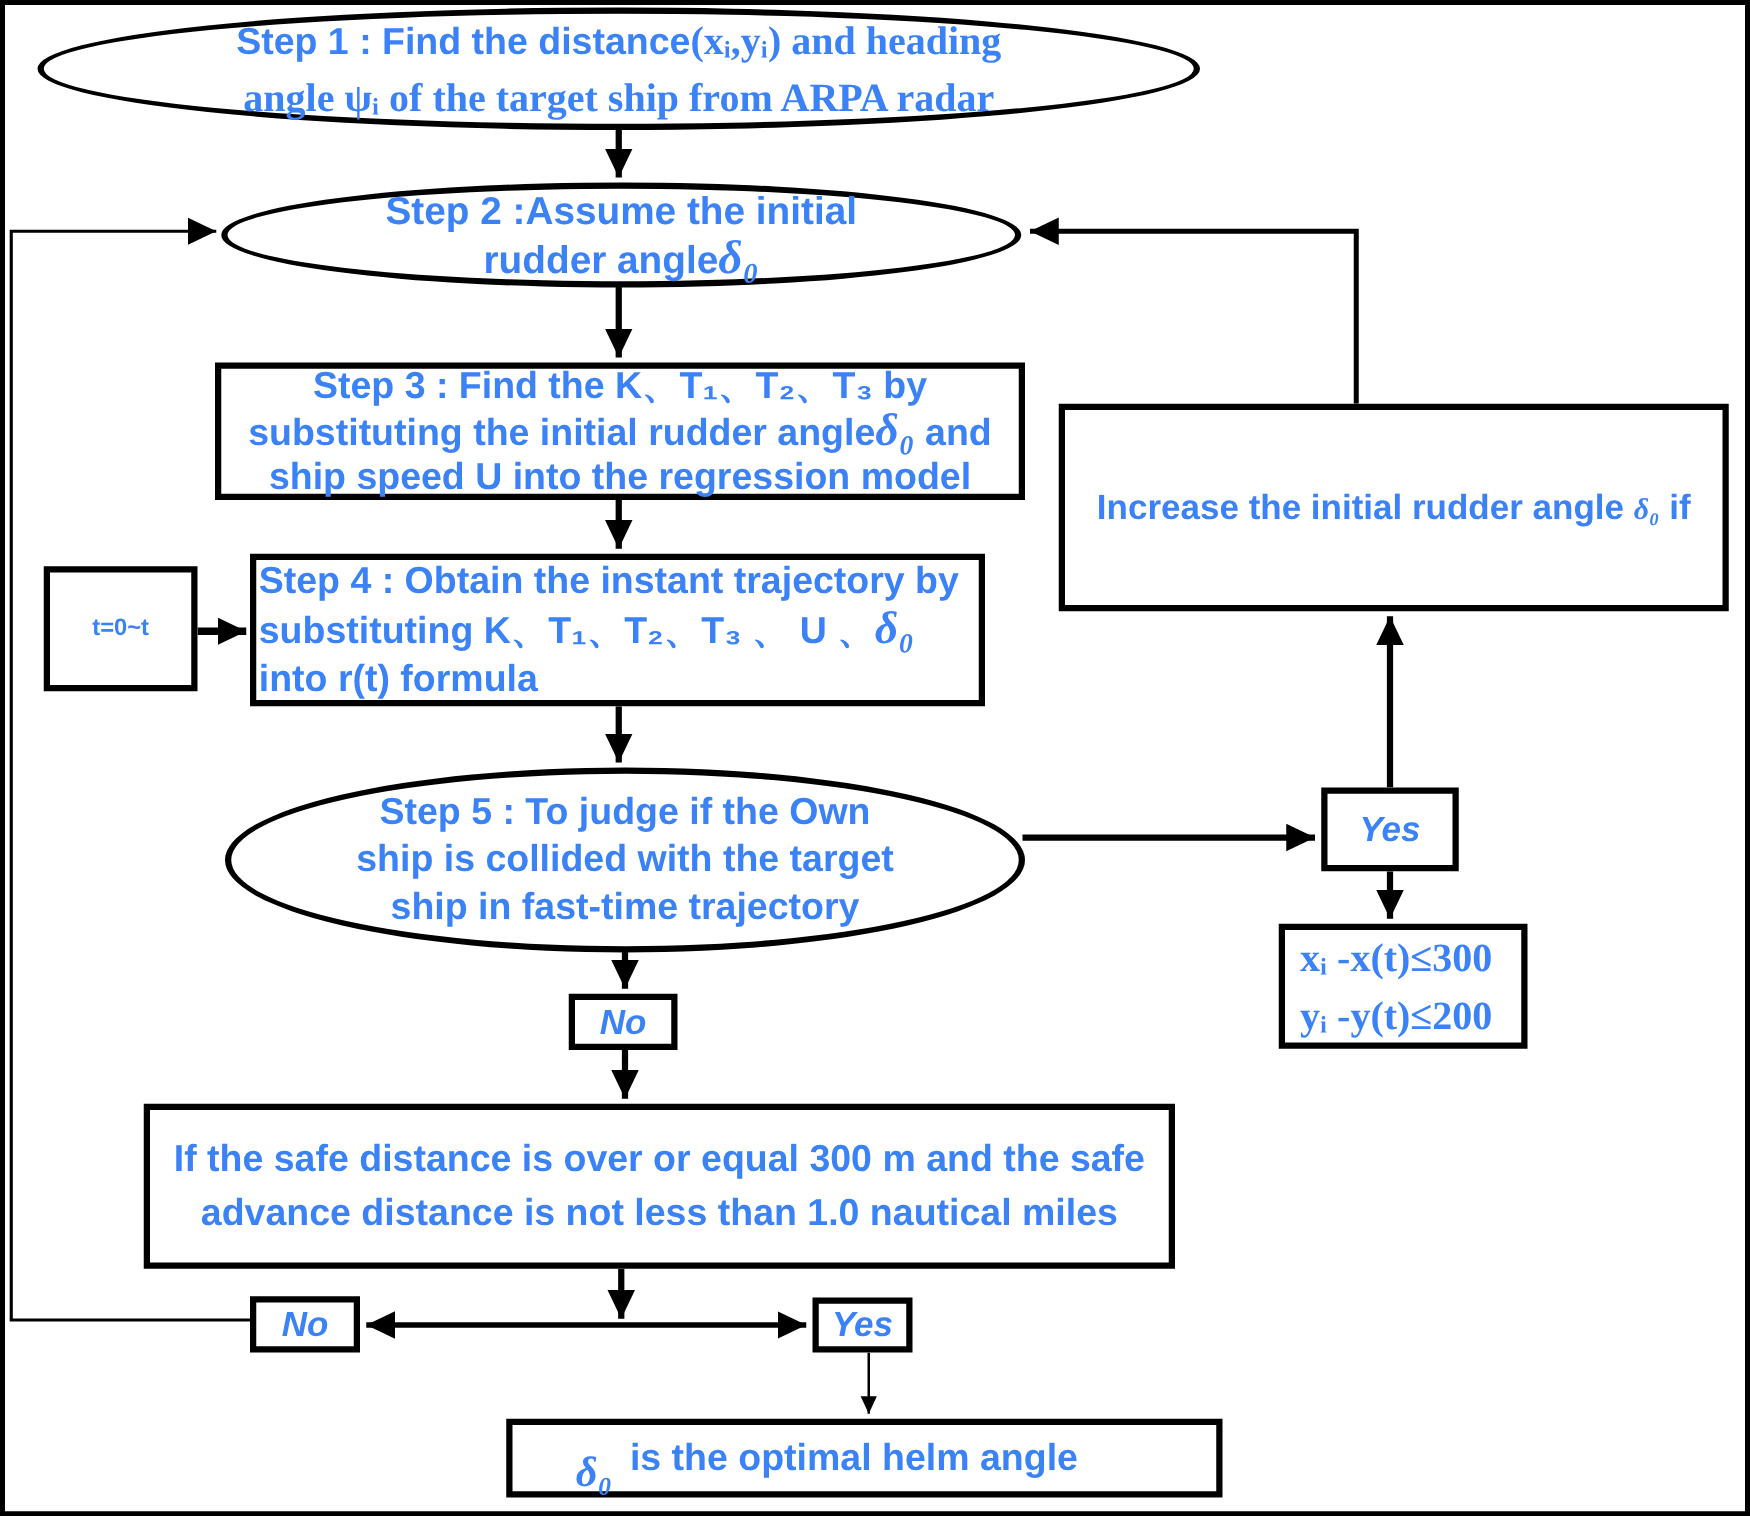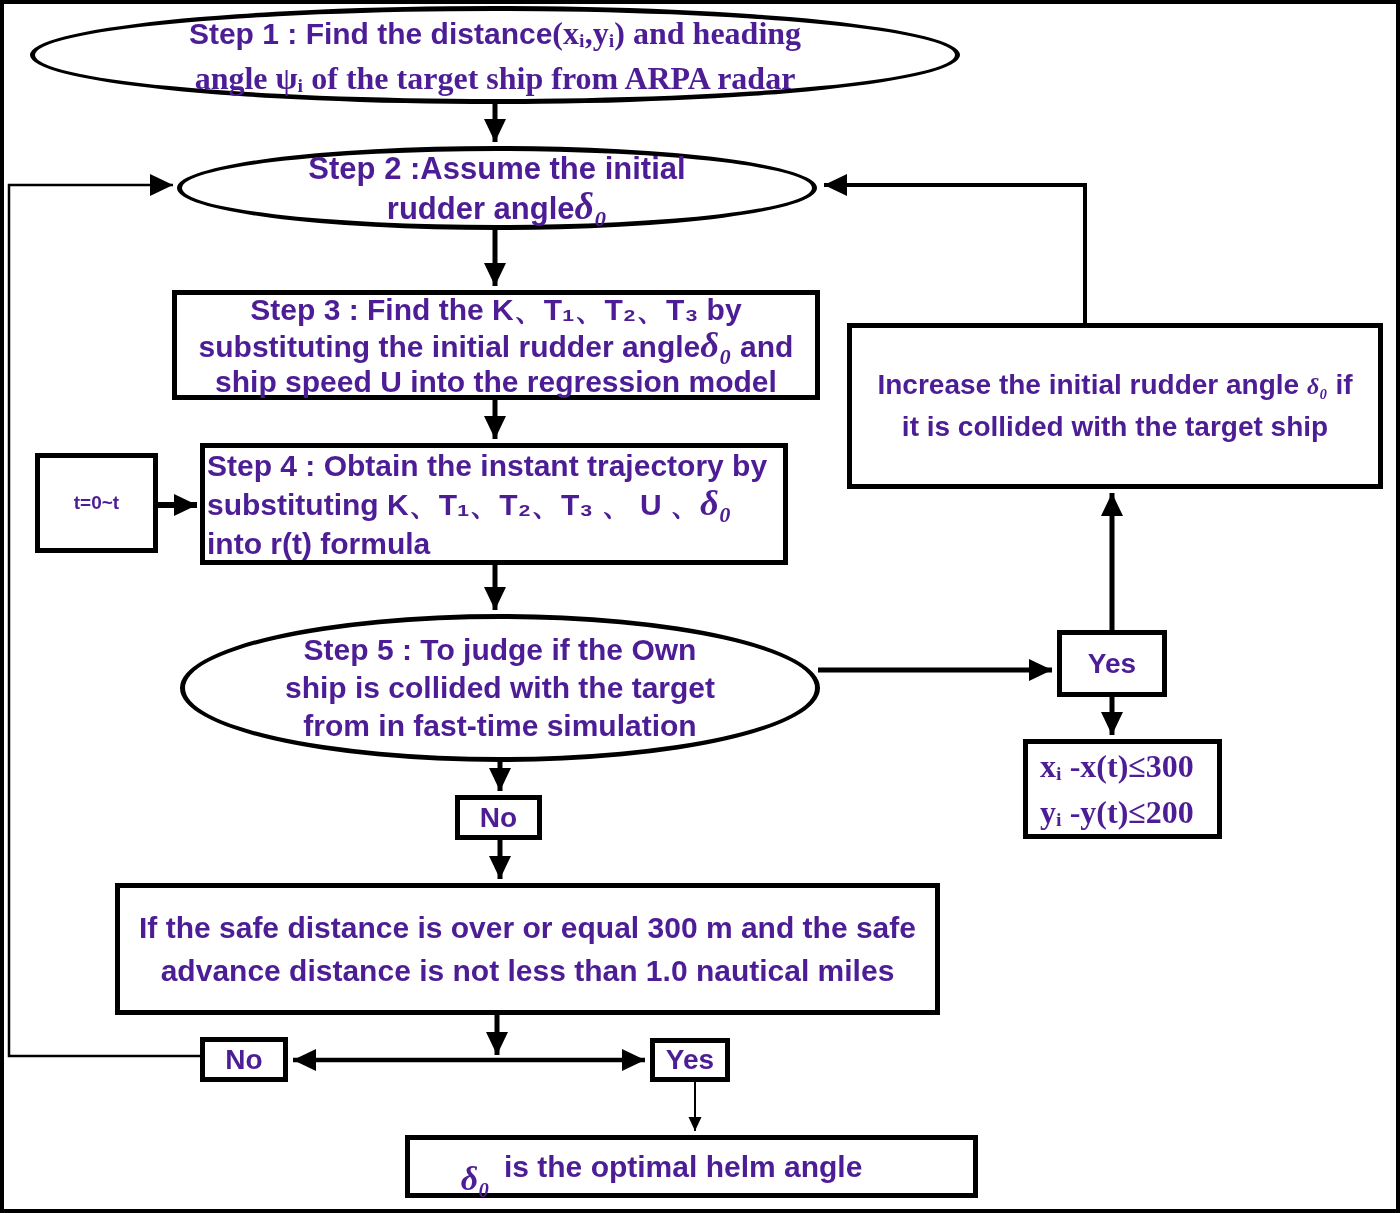--- a/index.html
+++ b/index.html
@@ -1,18 +1,18 @@
 <!DOCTYPE html>
 <html><head>
 <meta charset="utf-8">
 <style>
   html,body{margin:0;padding:0;background:#ffffff;}
   #canvas{
     position:relative;width:1400px;height:1213px;background:#ffffff;
-    font-family:"Liberation Sans", sans-serif;color:#4c1d95;overflow:hidden;
+    font-family:"Liberation Sans", sans-serif;color:#3b82f6;overflow:hidden;
   }
   #frame{position:absolute;inset:0;border:4px solid #000;pointer-events:none;z-index:30;}
   #wires{position:absolute;left:0;top:0;z-index:1;}
   .node{
     position:absolute;box-sizing:border-box;background:#fff;border:5px solid #000;
     display:flex;flex-direction:column;justify-content:center;align-items:center;
     text-align:center;z-index:10;
   }
   .ellipse{border-radius:50%;}
   .ln{white-space:nowrap;}
@@ -21,21 +21,21 @@
   .delta{font-family:"Liberation Serif", serif;font-style:italic;font-weight:600;font-size:1.22em;line-height:1;margin-top:24px;}
   
   #n-step1 .ln{font-size:30px;line-height:44px;font-weight:600;}
   #n-step1 .serif{font-size:32px;}
   #n-step2 .ln{font-size:31px;line-height:39px;font-weight:600;}
   #n-step3 .ln{font-size:30px;line-height:35px;font-weight:600;}
   #n-step4{align-items:flex-start;text-align:left;padding-left:2px;}
   #n-step4 .ln{font-size:30px;line-height:39px;font-weight:600;}
   #n-tloop .ln{font-size:19px;font-weight:600;}
   #n-step5 .ln{font-size:30px;line-height:38px;font-weight:600;}
-  .tag .ln{font-size:28px;font-weight:600;}
+  .tag .ln{font-size:28px;font-weight:600;font-style:italic;}
   #n-increase .ln{font-size:28px;line-height:42px;font-weight:600;}
   #n-increase .delta{font-size:24px;}
   #n-xybox{align-items:flex-start;text-align:left;padding-left:12px;}
   #n-xybox .ln{font-family:"Liberation Serif", serif;font-size:32px;line-height:46px;font-weight:600;}
   #n-safe .ln{font-size:30px;line-height:43px;font-weight:600;text-align:center;}
   #n-result{flex-direction:row;padding-right:60px;}
   #n-result .ln{font-size:30px;font-weight:600;text-align:right;}
   #n-result .delta{font-size:34px;margin-right:14px;}
 </style>
 </head>
@@ -93,35 +93,34 @@
 
   <div class="node" id="n-step4" style="left:200px;top:443px;width:588px;height:122px;">
     <div class="ln">Step 4 : Obtain the instant trajectory by</div>
     <div class="ln"><span>substituting K、T₁、T₂、T₃ 、 U 、</span><span class="delta">δ₀</span></div>
     <div class="ln">into r(t) formula</div>
   </div>
 
   <div class="node ellipse" id="n-step5" style="left:180px;top:614px;width:640px;height:148px;">
     <div class="ln">Step 5 : To judge if the Own</div>
     <div class="ln">ship is collided with the target</div>
-    <div class="ln">from in fast-time simulation</div>
+    <div class="ln">ship in fast-time trajectory</div>
   </div>
 
   <div class="node tag" style="left:1057px;top:630px;width:110px;height:67px;">
     <div class="ln">Yes</div>
   </div>
 
   <div class="node" id="n-xybox" style="left:1023px;top:739px;width:199px;height:100px;">
     <div class="ln">xᵢ -x(t)≤300</div>
     <div class="ln">yᵢ -y(t)≤200</div>
   </div>
 
   <div class="node" id="n-increase" style="left:847px;top:323px;width:536px;height:166px;">
     <div class="ln"><span>Increase the initial rudder angle </span><span class="delta">δ₀</span><span> if</span></div>
-    <div class="ln">it is collided with the target ship</div>
   </div>
 
   <div class="node tag" style="left:455px;top:795px;width:87px;height:45px;">
     <div class="ln">No</div>
   </div>
 
   <div class="node" id="n-safe" style="left:115px;top:883px;width:825px;height:132px;">
     <div class="ln">If the safe distance is over or equal 300 m and the safe</div>
     <div class="ln">advance distance is not less than 1.0 nautical miles</div>
   </div>

